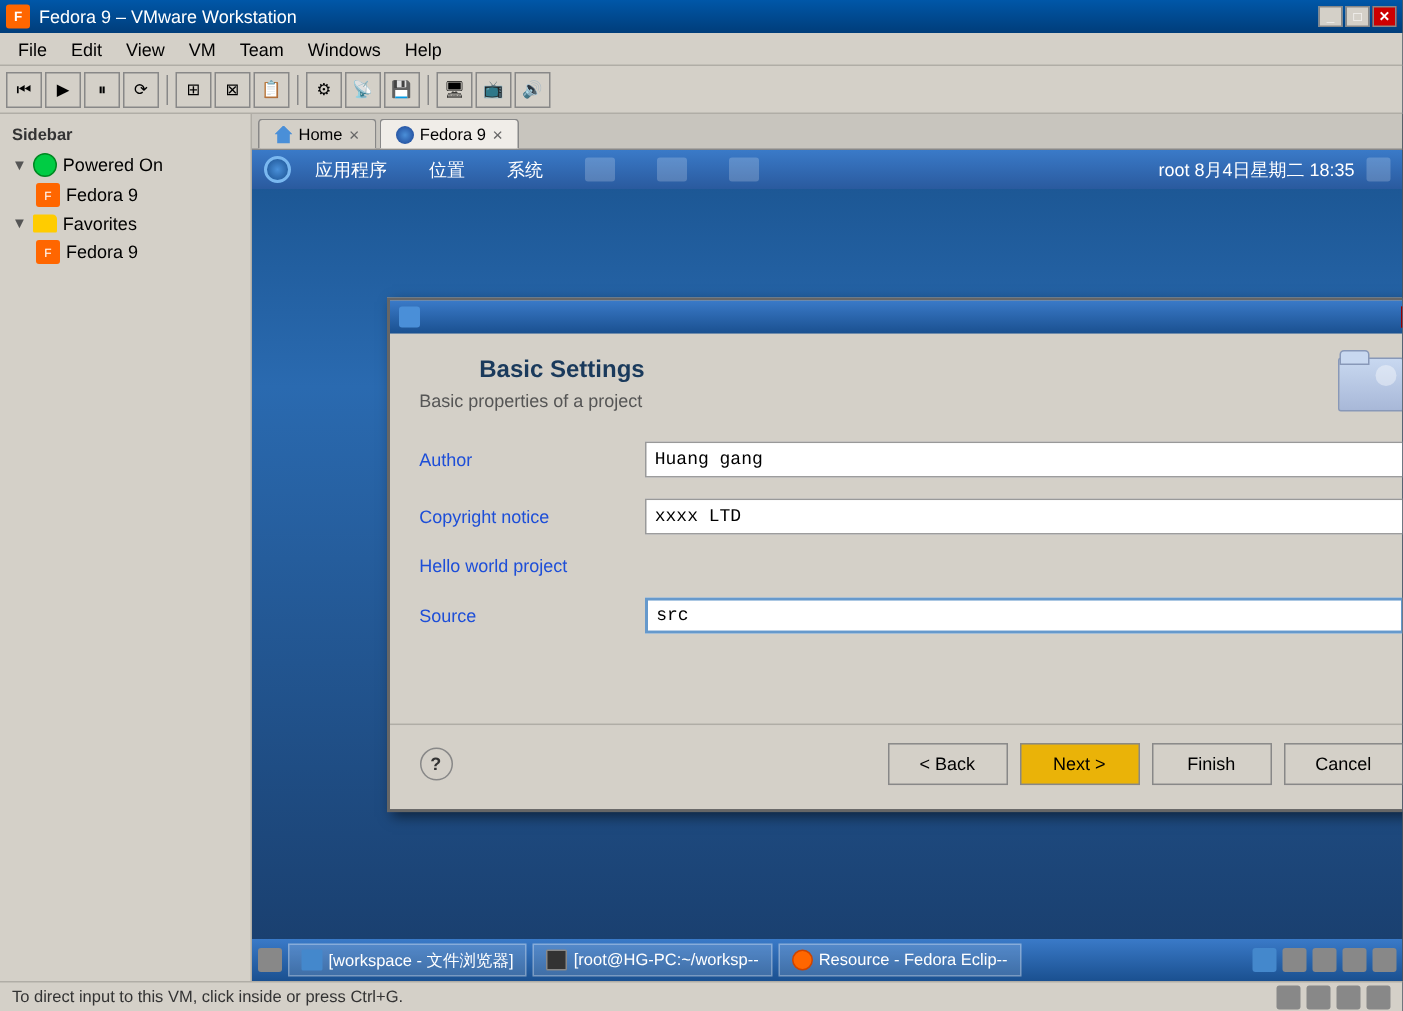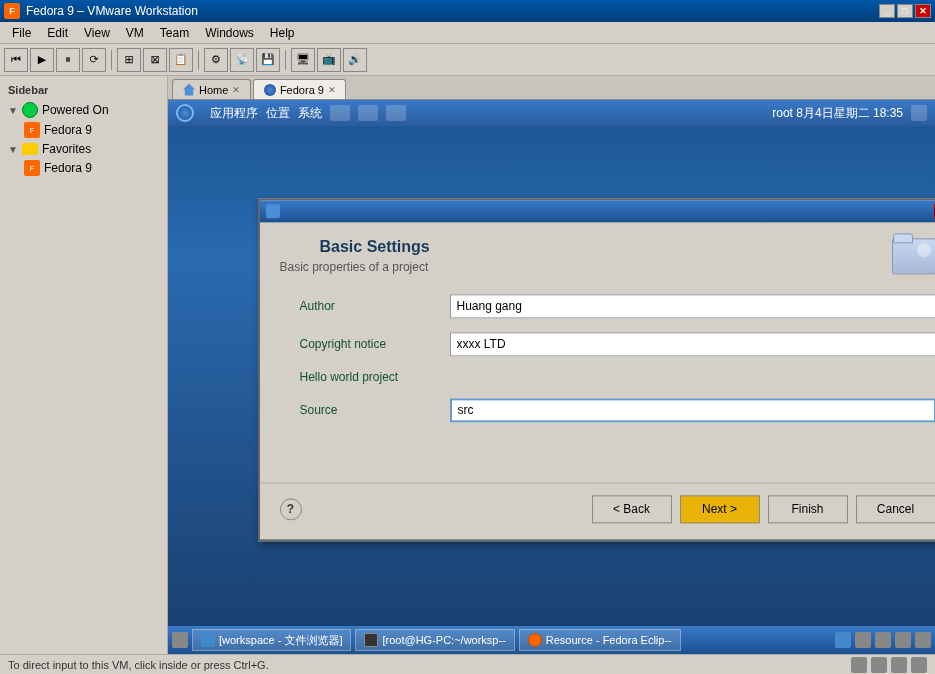--- a/index.html
+++ b/index.html
@@ -201,21 +201,21 @@
       color: white;
       font-size: 12px;
       gap: 16px;
     }
     .fedora-logo {
       width: 18px; height: 18px;
       background: radial-gradient(circle, #4a90d9, #1a5090);
       border-radius: 50%;
       border: 2px solid #7ab8f0;
     }
-    .fedora-menu-items { display: flex; gap: 8px; justify-content: flex-end; }
+    .fedora-menu-items { display: flex; gap: 28px; justify-content: flex-end; }
     .fedora-menu-item { cursor: pointer; font-size: 12px; }
     .fedora-topbar-right { margin-left: auto; display: flex; align-items: center; gap: 8px; }
 
     
     .dialog-overlay {
       position: absolute;
       top: 50%;
       left: 50%;
       transform: translate(-42%, -48%);
       z-index: 10;
@@ -287,32 +287,31 @@
 
     
     .form-row {
       display: flex;
       align-items: center;
       margin-bottom: 14px;
     }
     .form-label {
       width: 150px;
       font-size: 12px;
-      color: #14532d;
+      color: #1d4ed8;
       text-align: left;
-      margin-left: 20px;
     }
     .form-input {
       flex: 1;
       height: 24px;
       background: white;
       border: 1px solid #999;
       padding: 2px 6px;
       font-size: 12px;
-      font-family: Liberation Sans, sans-serif;
+      font-family: Liberation Mono, monospace;
     }
 
     
     .dialog-footer {
       padding: 12px 20px 16px;
       display: flex;
       align-items: center;
       border-top: 1px solid #b0ada6;
       margin-top: 30px;
     }

